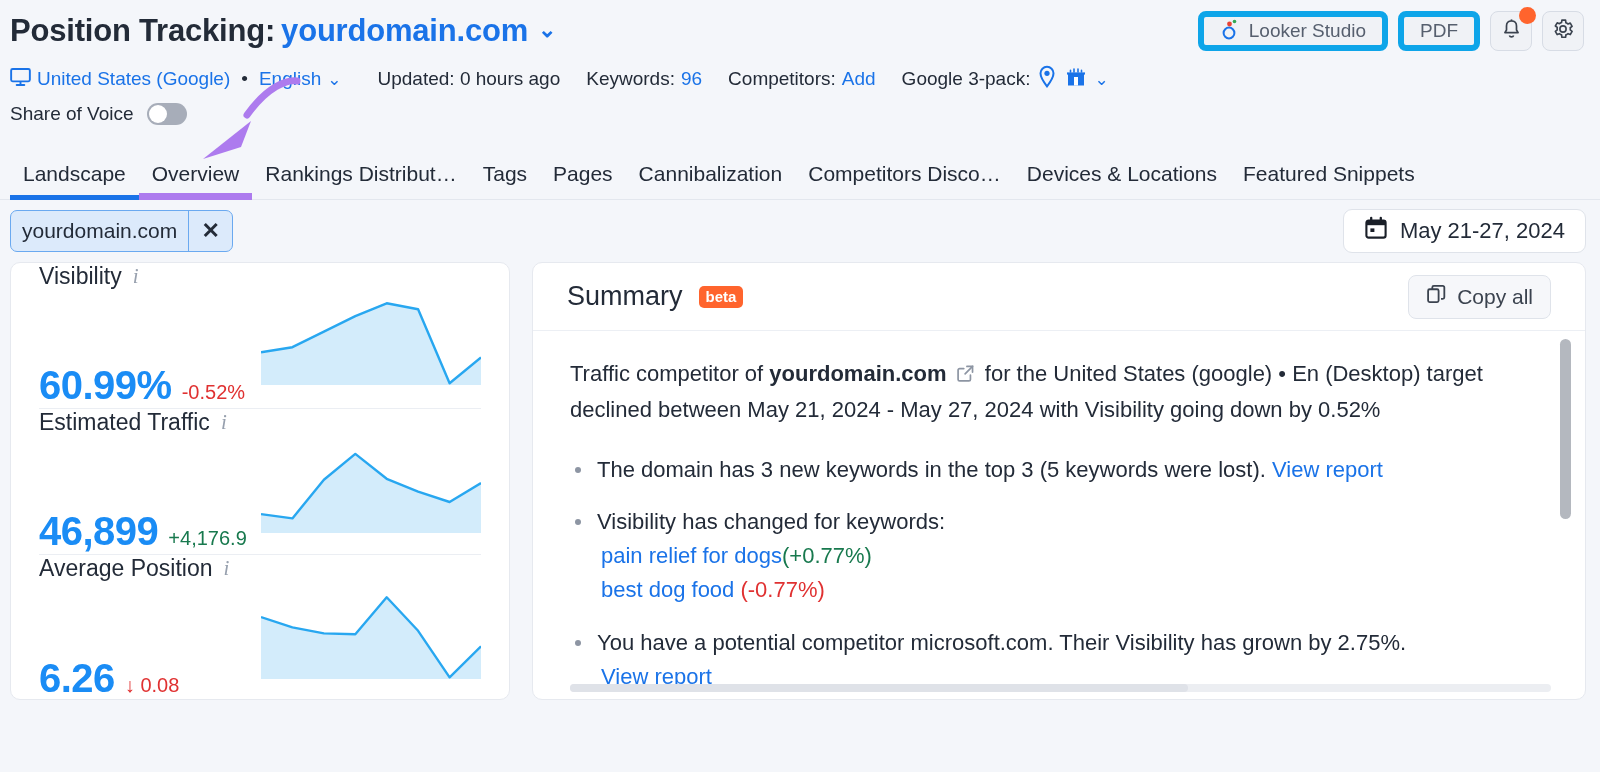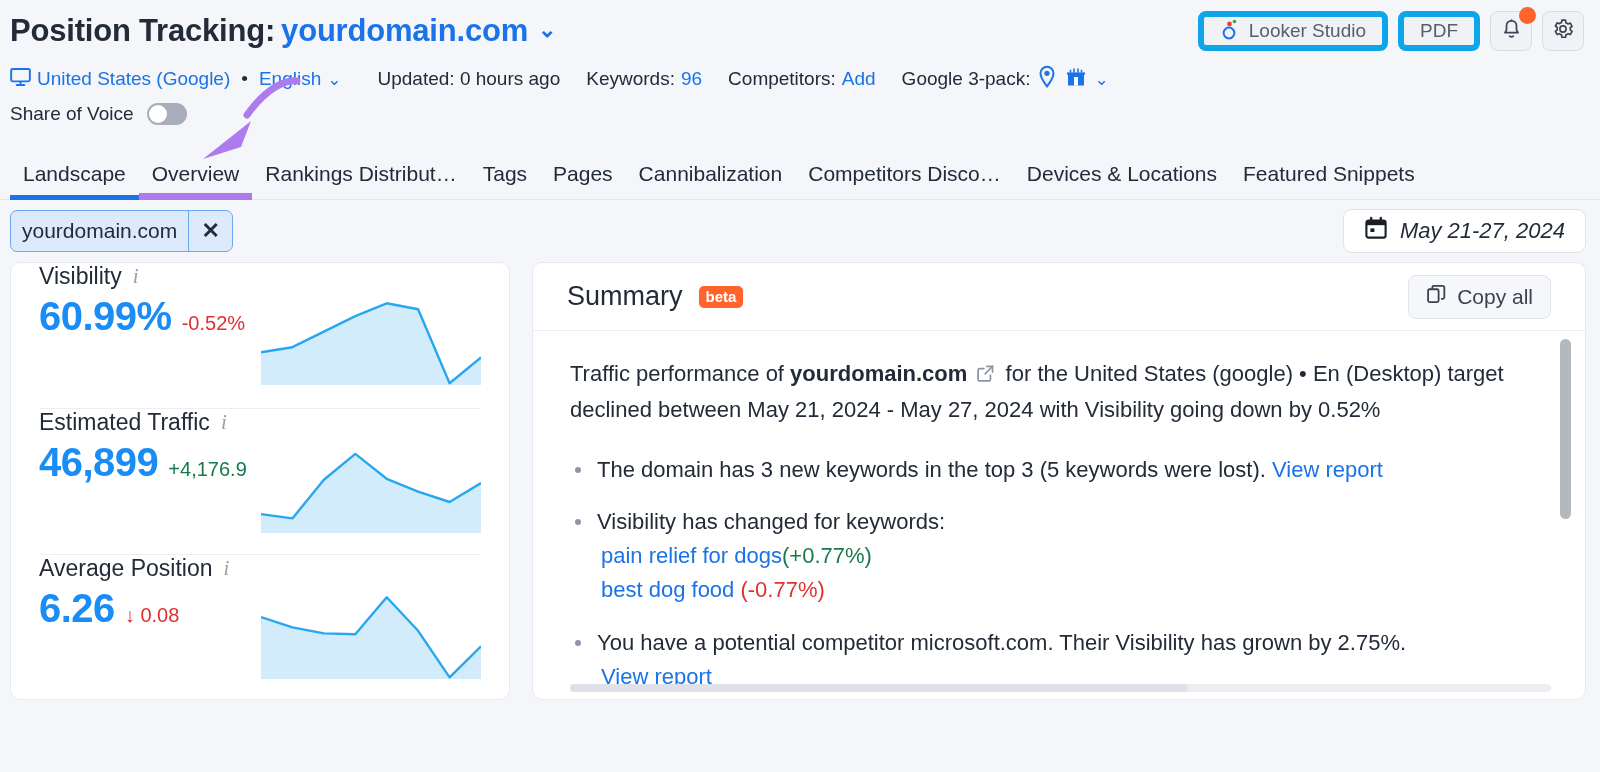--- a/index.html
+++ b/index.html
@@ -196,21 +196,20 @@
     margin-left: auto;
     height: 44px;
     border: 1px solid #dfe3ea;
     border-radius: 9px;
     background: #fff;
     display: flex; align-items: center;
     gap: 12px;
     padding: 0 20px;
     font-size: 22px;
     cursor: pointer;
-    font-style: italic;
   }
 
   
   .content {
     display: flex;
     gap: 22px;
     padding: 0 14px 0 10px;
     align-items: flex-start;
   }
 
@@ -223,21 +222,21 @@
   
   .metrics {
     width: 500px;
     padding: 0 28px;
     height: 438px;
   }
   .metric {
     height: 146px;
     display: flex;
     flex-direction: column;
-    justify-content: flex-start;
+    justify-content: space-between;
     position: relative;
     border-bottom: 1px solid #ebeef3;
   }
   .metric:last-child { border-bottom: none; }
   .metric-head {
     display: flex;
     align-items: center;
     gap: 11px;
     font-size: 23px;
     color: #232b38;
@@ -588,21 +587,21 @@
             <rect x="2.2" y="5.5" width="11" height="13.5" rx="1.6" fill="none" stroke="#3b434f" stroke-width="1.9"></rect>
             <path d="M6.6 5.5V3.6A1.6 1.6 0 0 1 8.2 2h9.4A1.6 1.6 0 0 1 19.2 3.6V14a1.6 1.6 0 0 1-1.6 1.6h-1.9" fill="none" stroke="#3b434f" stroke-width="1.9"></path>
           </svg>
         </span>
         <span>Copy all</span>
       </div>
     </div>
 
     <div class="summary-body">
       <div>
-        <span>Traffic performance of</span>
+        <span>Traffic competitor of</span>
         <b>yourdomain.com</b><span class="ext-ico">
           <svg width="19" height="19" viewBox="0 0 20 20">
             <path d="M11.5 2.6h5.9v5.9" fill="none" stroke="#8d95a3" stroke-width="1.8" stroke-linecap="round"></path>
             <path d="M17.4 2.6 9.6 10.4" fill="none" stroke="#8d95a3" stroke-width="1.8" stroke-linecap="round"></path>
             <path d="M15.2 11.8v4.4a1.6 1.6 0 0 1-1.6 1.6H3.8a1.6 1.6 0 0 1-1.6-1.6V6.4a1.6 1.6 0 0 1 1.6-1.6h4.4" fill="none" stroke="#8d95a3" stroke-width="1.8" stroke-linecap="round"></path>
           </svg>
         </span><span>for the United States (google) • En (Desktop) target declined between May 21, 2024 - May 27, 2024 with Visibility going down by 0.52%</span>
       </div>
 
       <ul class="bullets">

